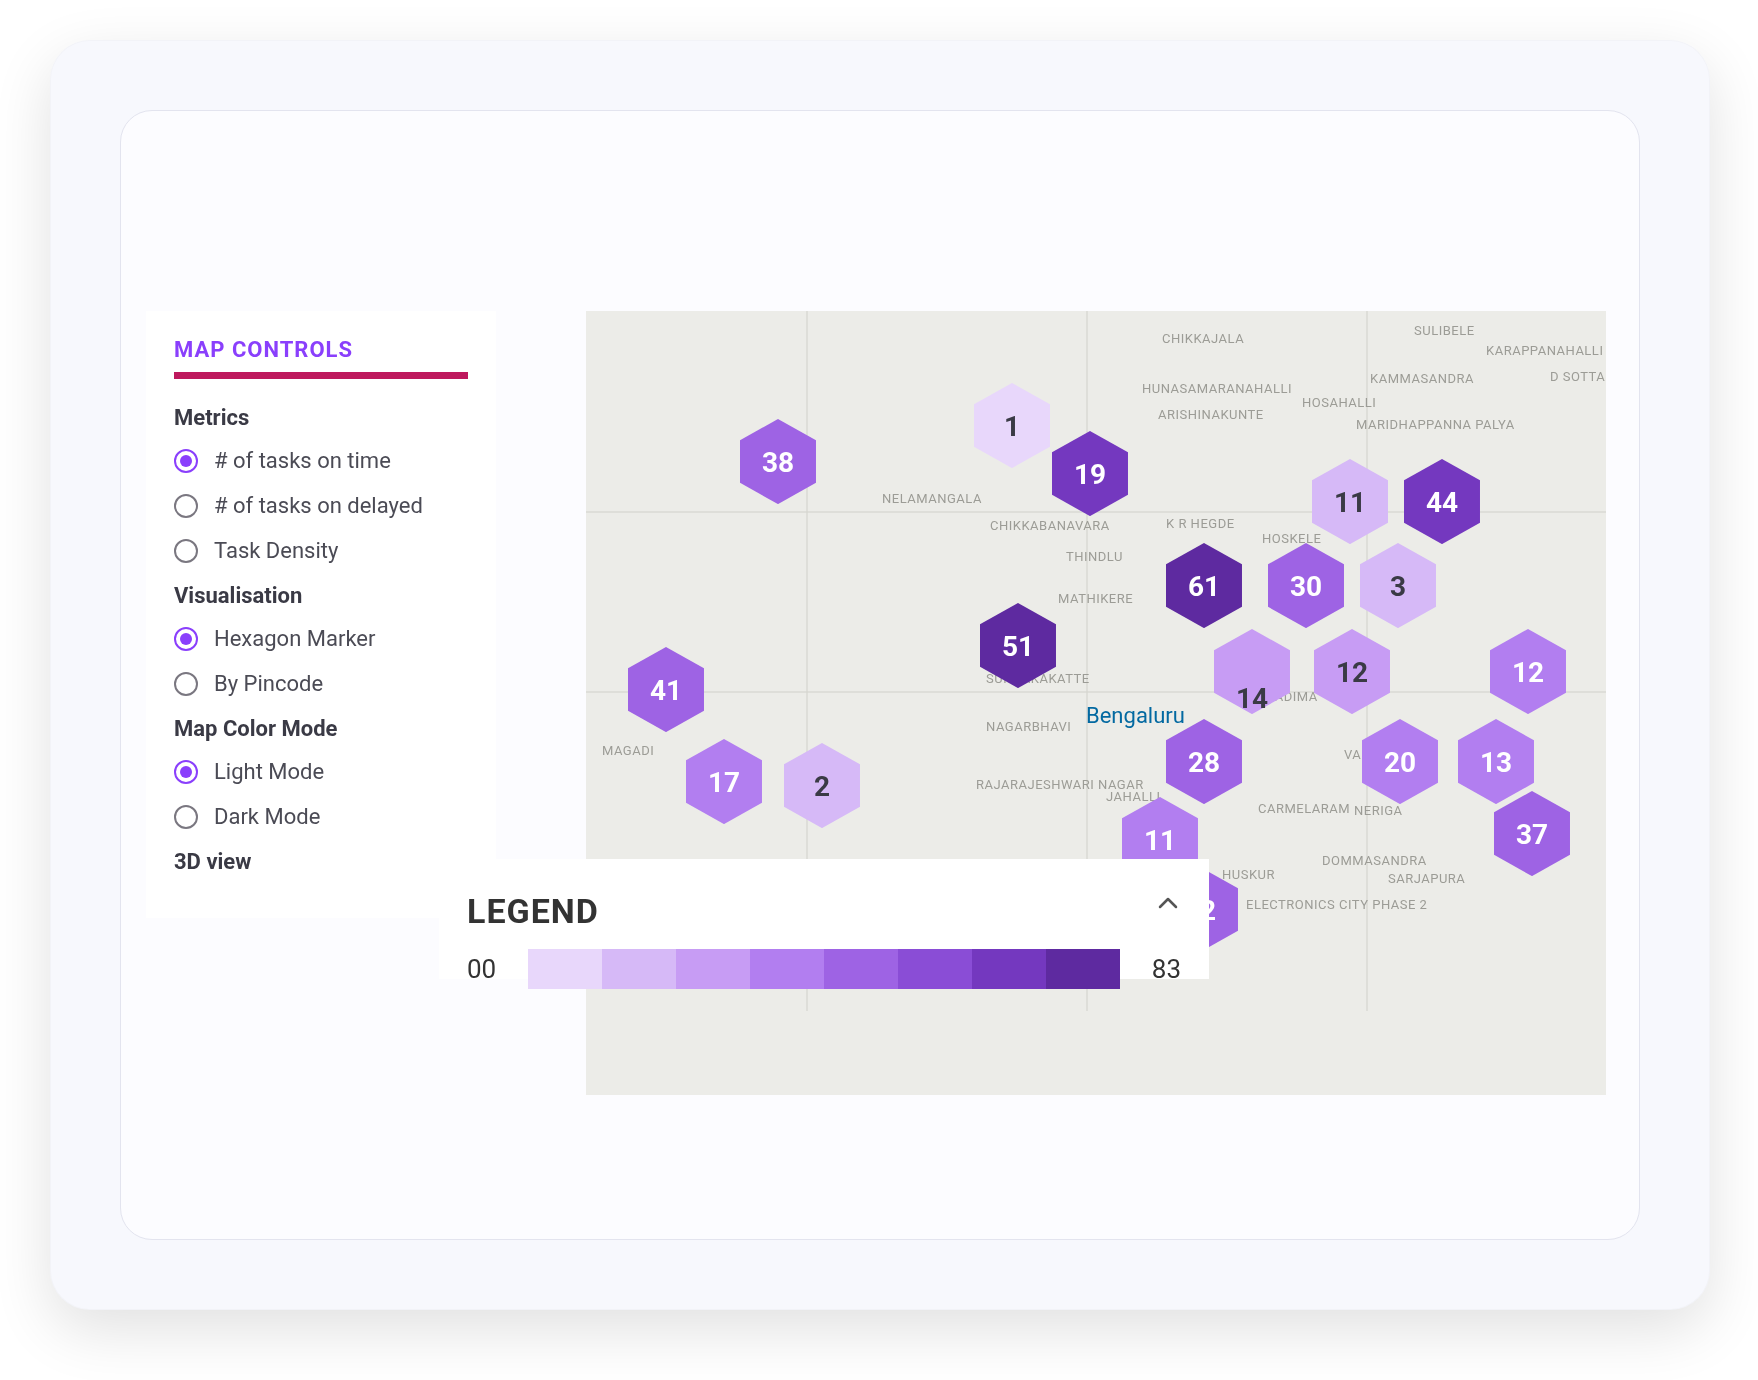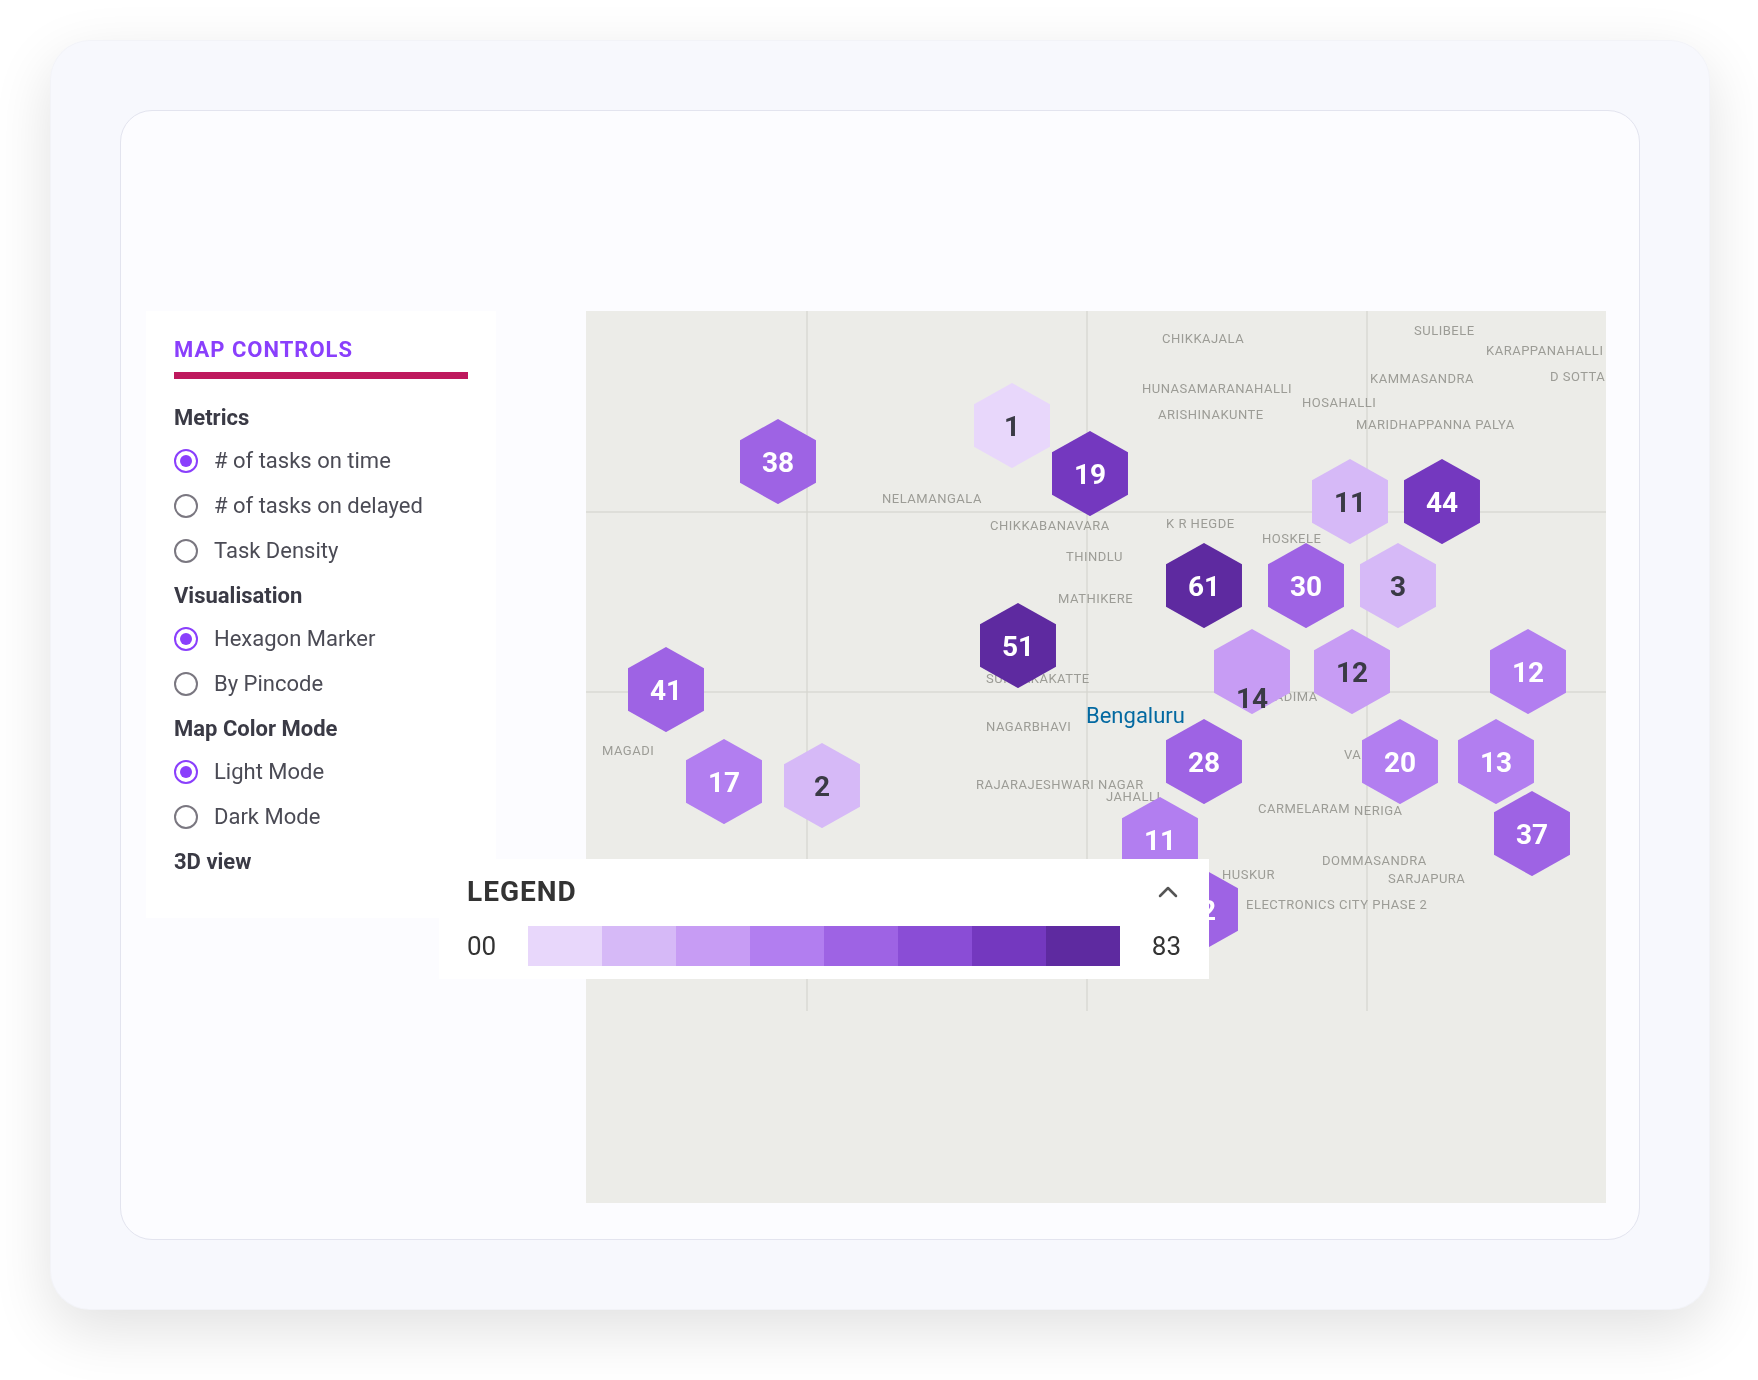--- a/index.html
+++ b/index.html
@@ -85,21 +85,21 @@
   }
   .mc-option-label {
     font-size: 22px;
     color: #4b4b55;
   }
 
   
   .map-area {
     position: absolute;
     top: 0; left: 440px;
-    width: 1020px; height: 892px;
+    width: 1020px; height: 784px;
     background: #ecece8;
     overflow: hidden;
   }
   .map-bg {
     position: absolute; inset: 0;
   }
   .map-place {
     position: absolute;
     font-size: 13px;
     letter-spacing: 0.5px;
@@ -140,23 +140,23 @@
     background: #fff;
     padding: 16px 28px 24px 28px;
   }
   .legend-head {
     display: flex;
     justify-content: space-between;
     align-items: center;
     margin-bottom: 18px;
   }
   .legend-title {
-    font-size: 28px;
+    font-size: 34px;
     font-weight: 700;
-    color: #333; letter-spacing: 1px;
+    color: #333; letter-spacing: 1px; margin-top: 16px;
   }
   .legend-chevron {
     width: 26px; height: 26px;
     display: flex; align-items: center; justify-content: center;
     color: #555;
     cursor: pointer;
   }
   .legend-bar-row {
     display: flex; align-items: center; gap: 32px;
   }

